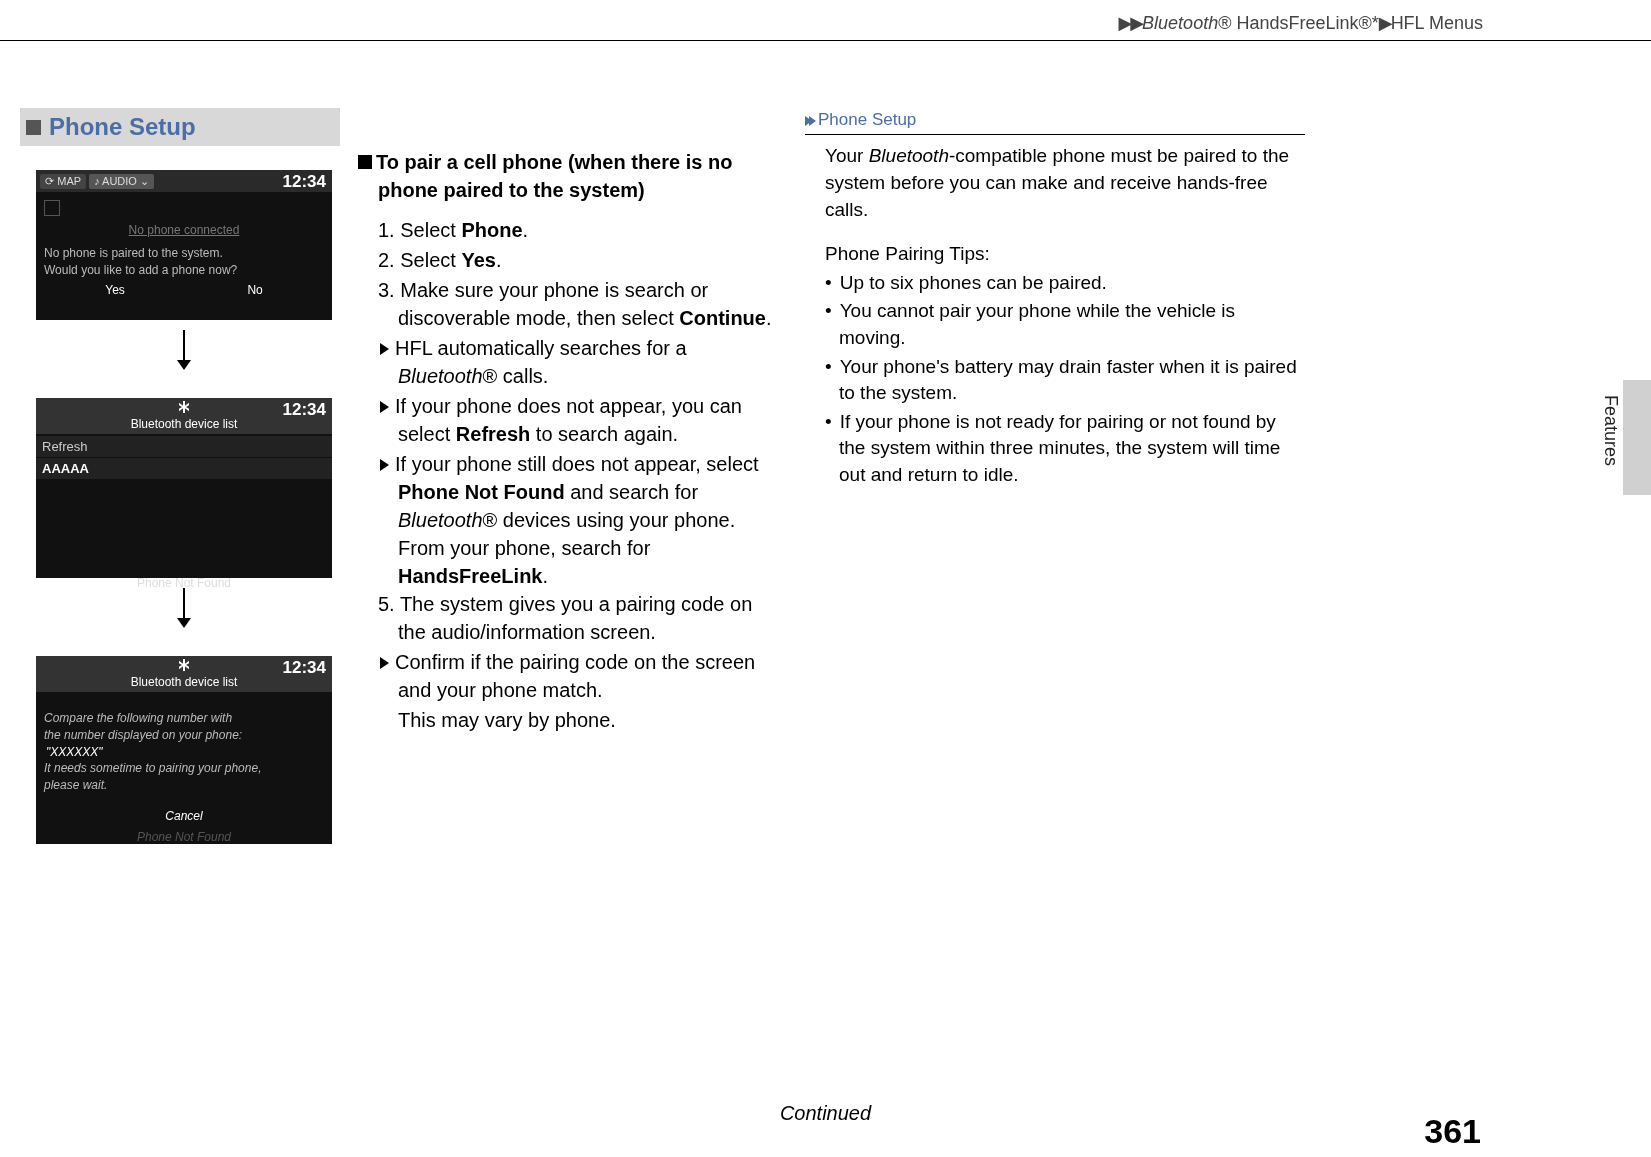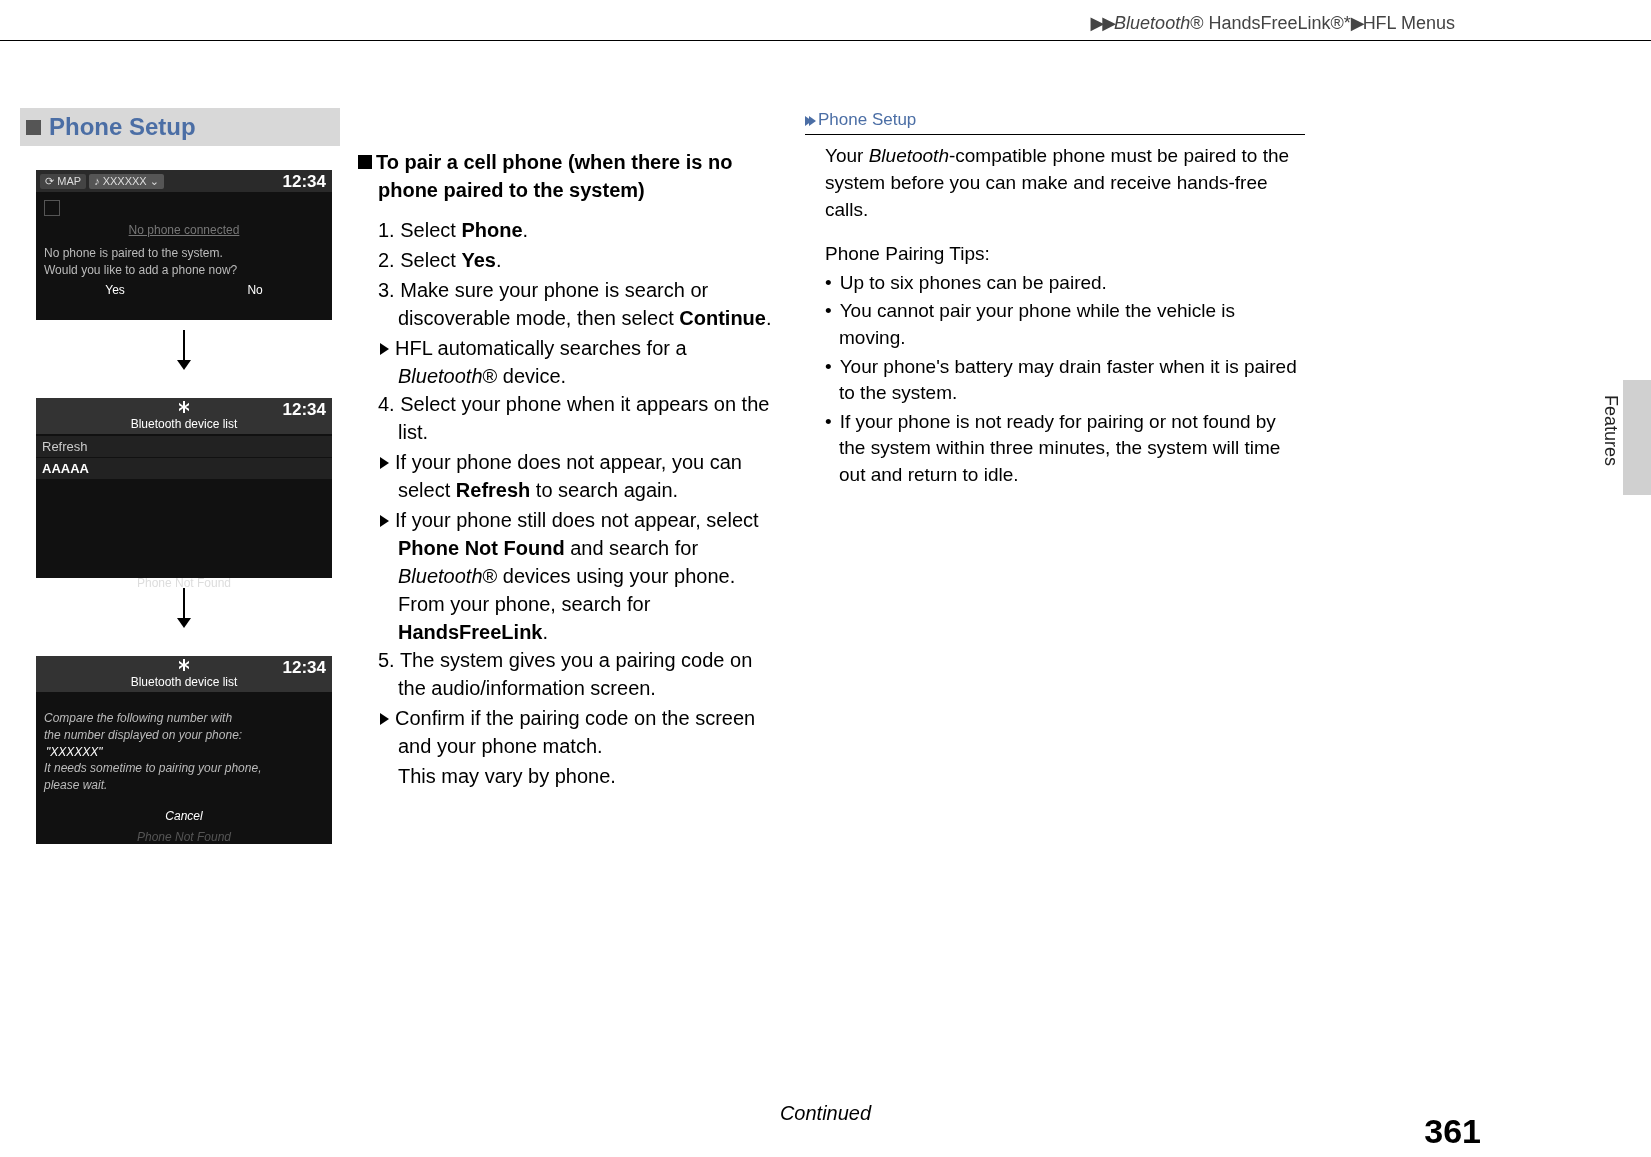--- a/index.html
+++ b/index.html
@@ -15,21 +15,21 @@
   .header-rule {
     position: absolute;
     top: 40px;
     left: 0;
     right: 0;
     border-bottom: 1px solid #000;
   }
   .breadcrumb {
     position: absolute;
     top: 12px;
-    right: 196px;
+    right: 168px;
     font-size: 18px;
     color: #444;
   }
   .breadcrumb .arrow { letter-spacing: -2px; }
   .breadcrumb .bt { font-style: italic; }
   .side-tab {
     position: absolute;
     right: 0;
     top: 380px;
     width: 28px;
@@ -268,21 +268,21 @@
 
   <div class="col-left">
     <div class="section-title-bar">
       <span class="sq"></span>
       <span class="title">Phone Setup</span>
     </div>
 
     <div class="screen" style="height:150px;">
       <div class="topbar">
         <span style="background:#444;padding:1px 5px;border-radius:2px;margin-right:3px;">⟳ <span>MAP</span></span>
-        <span style="background:#555;padding:1px 5px;border-radius:2px;">♪ <span>XXXXXX</span> ⌄</span>
+        <span style="background:#555;padding:1px 5px;border-radius:2px;">♪ <span>AUDIO</span> ⌄</span>
       </div>
       <div class="clock">12:34</div>
       <div class="body">
         <div style="width:16px;height:16px;border:1px solid #555;margin-bottom:4px;"></div>
         <div class="ghost">No phone connected</div>
         <div>No phone is paired to the system.</div>
         <div>Would you like to add a phone now?</div>
         <div class="btnrow">
           <span>Yes</span>
           <span>No</span>
@@ -336,24 +336,21 @@
     </div>
   </div>
 
   <div class="col-mid">
     <h3><span class="sq"></span><span>To pair a cell phone (when there is no phone paired to the system)</span></h3>
     <ol>
       <li><span>1. Select </span><span class="bold">Phone</span><span>.</span></li>
       <li><span>2. Select </span><span class="bold">Yes</span><span>.</span></li>
       <li><span>3. Make sure your phone is search or discoverable mode, then select </span><span class="bold">Continue</span><span>.</span></li>
     </ol>
-    <div class="sub"><span class="tri"></span><span>HFL automatically searches for a </span><span class="ital">Bluetooth</span><span>® device.</span></div>
-    <ol>
-      <li>4. Select your phone when it appears on the list.</li>
-    </ol>
+    <div class="sub"><span class="tri"></span><span>HFL automatically searches for a </span><span class="ital">Bluetooth</span><span>® calls.</span></div>
     <div class="sub"><span class="tri"></span><span>If your phone does not appear, you can select </span><span class="bold">Refresh</span><span> to search again.</span></div>
     <div class="sub"><span class="tri"></span><span>If your phone still does not appear, select </span><span class="bold">Phone Not Found</span><span> and search for </span><span class="ital">Bluetooth</span><span>® devices using your phone. From your phone, search for </span><span class="bold">HandsFreeLink</span><span>.</span></div>
     <ol>
       <li>5. The system gives you a pairing code on the audio/information screen.</li>
     </ol>
     <div class="sub"><span class="tri"></span><span>Confirm if the pairing code on the screen and your phone match.</span></div>
     <div class="sub" style="text-indent:0;">This may vary by phone.</div>
   </div>
 
   <div class="col-right">

